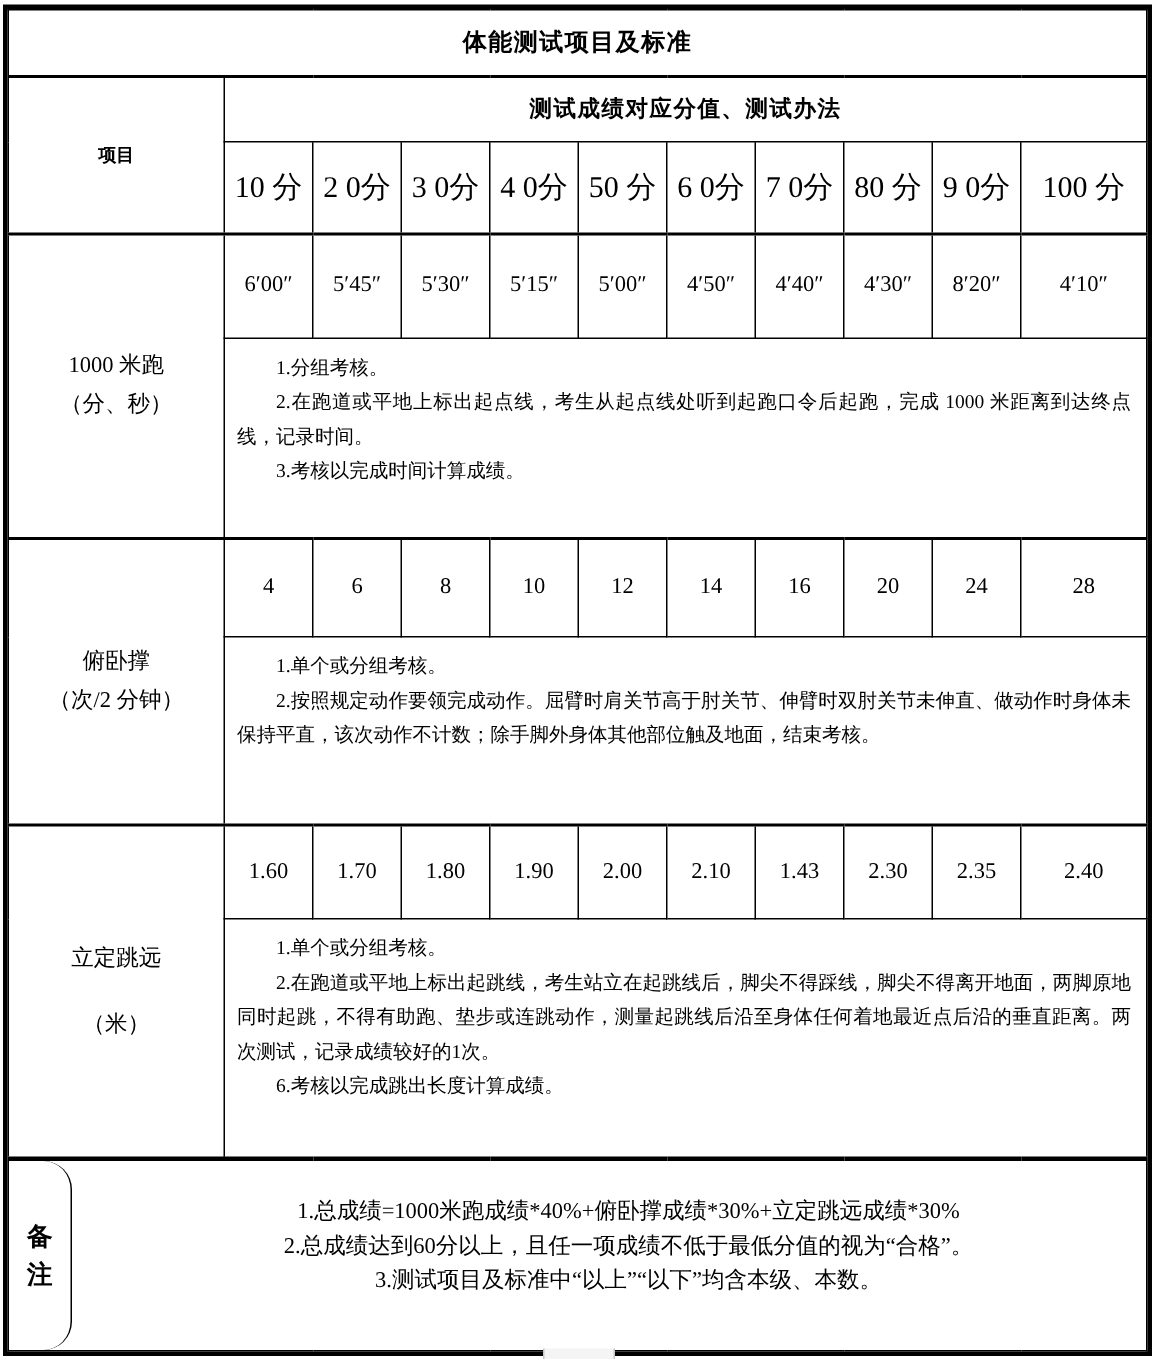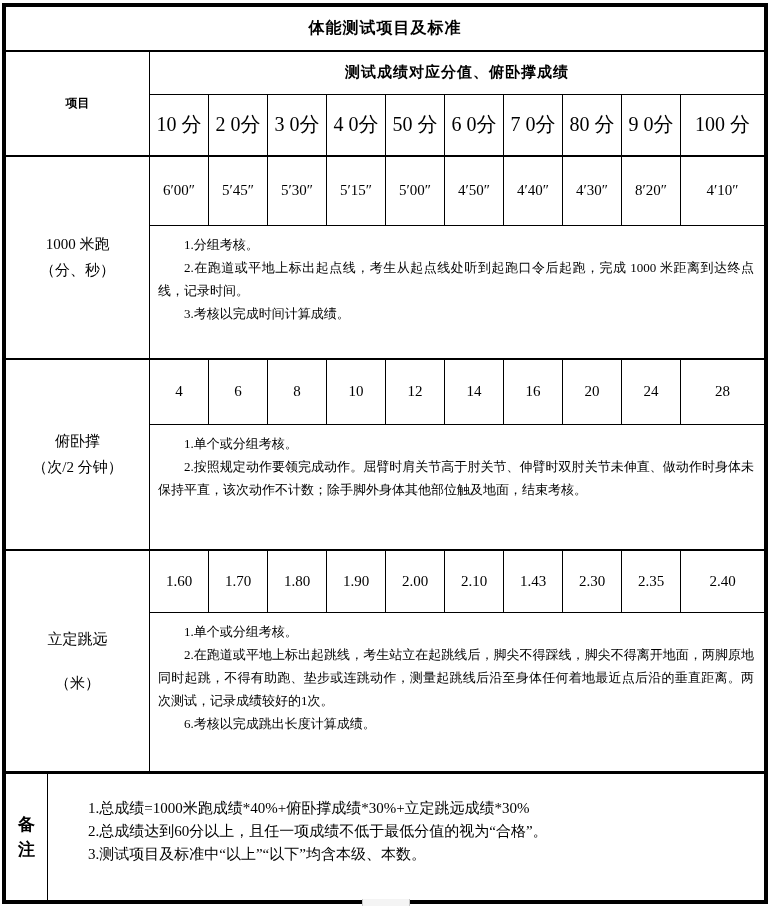--- a/index.html
+++ b/index.html
@@ -17,23 +17,23 @@
   .score-head{font-size:20px;}
   tr.sec-start td{border-top:2px solid #000;}
   .sec-name{font-weight:normal;font-size:15px;line-height:26px;}
   .sec-name .nm{display:block;}
   .sec-name .nm.gap{margin-top:18px;}
   .val{font-size:15px;}
   .notes-cell{text-align:left;vertical-align:top;padding:7px 10px 0 8px;}
   .notes-cell p{margin:0;text-indent:2em;font-size:13px;line-height:23px;text-align:justify;}
   .remark-td{border-top:3px solid #000;vertical-align:top;}
   .remark-flex{display:flex;height:126px;}
-  .remark-label{width:41px;border-right:1px solid #000;display:flex;align-items:center;justify-content:center;}
+  .remark-label{width:41px;border-right:1px solid #000;display:flex;align-items:center;justify-content:center;border-radius:19px;}
   .remark-label span{display:inline-block;width:1.1em;word-break:break-all;font-weight:bold;font-size:17px;line-height:25px;text-align:center;}
-  .remark-content{flex:1;text-align:left;padding:23px 14px 0 10px;}
+  .remark-content{flex:1;text-align:center;padding:23px 14px 0 10px;}
   .remark-content p{margin:0;text-indent:2em;font-size:15px;line-height:23px;}
   .scroll-artifact{
     position:absolute;left:362px;top:899px;width:46px;height:7px;
     background:#f4f4f4;border-left:1px solid #c6c6c6;border-right:1px solid #c6c6c6;
   }
 </style>
 </head>
 <body>
 
 <div class="page">
@@ -53,21 +53,21 @@
         <col>
       </colgroup>
 
       <tbody>
           <tr style="height:44px">
         <td colspan="11" class="title-cell">体能测试项目及标准</td>
       </tr>
 
       <tr style="height:44px">
         <td rowspan="2" class="item-head">项目</td>
-        <td colspan="10" class="span-head">测试成绩对应分值、俯卧撑成绩</td>
+        <td colspan="10" class="span-head">测试成绩对应分值、测试办法</td>
       </tr>
 
       <tr style="height:61px">
         <td class="score-head">10 分</td>
         <td class="score-head">2 0分</td>
         <td class="score-head">3 0分</td>
         <td class="score-head">4 0分</td>
         <td class="score-head">50 分</td>
         <td class="score-head">6 0分</td>
         <td class="score-head">7 0分</td>

